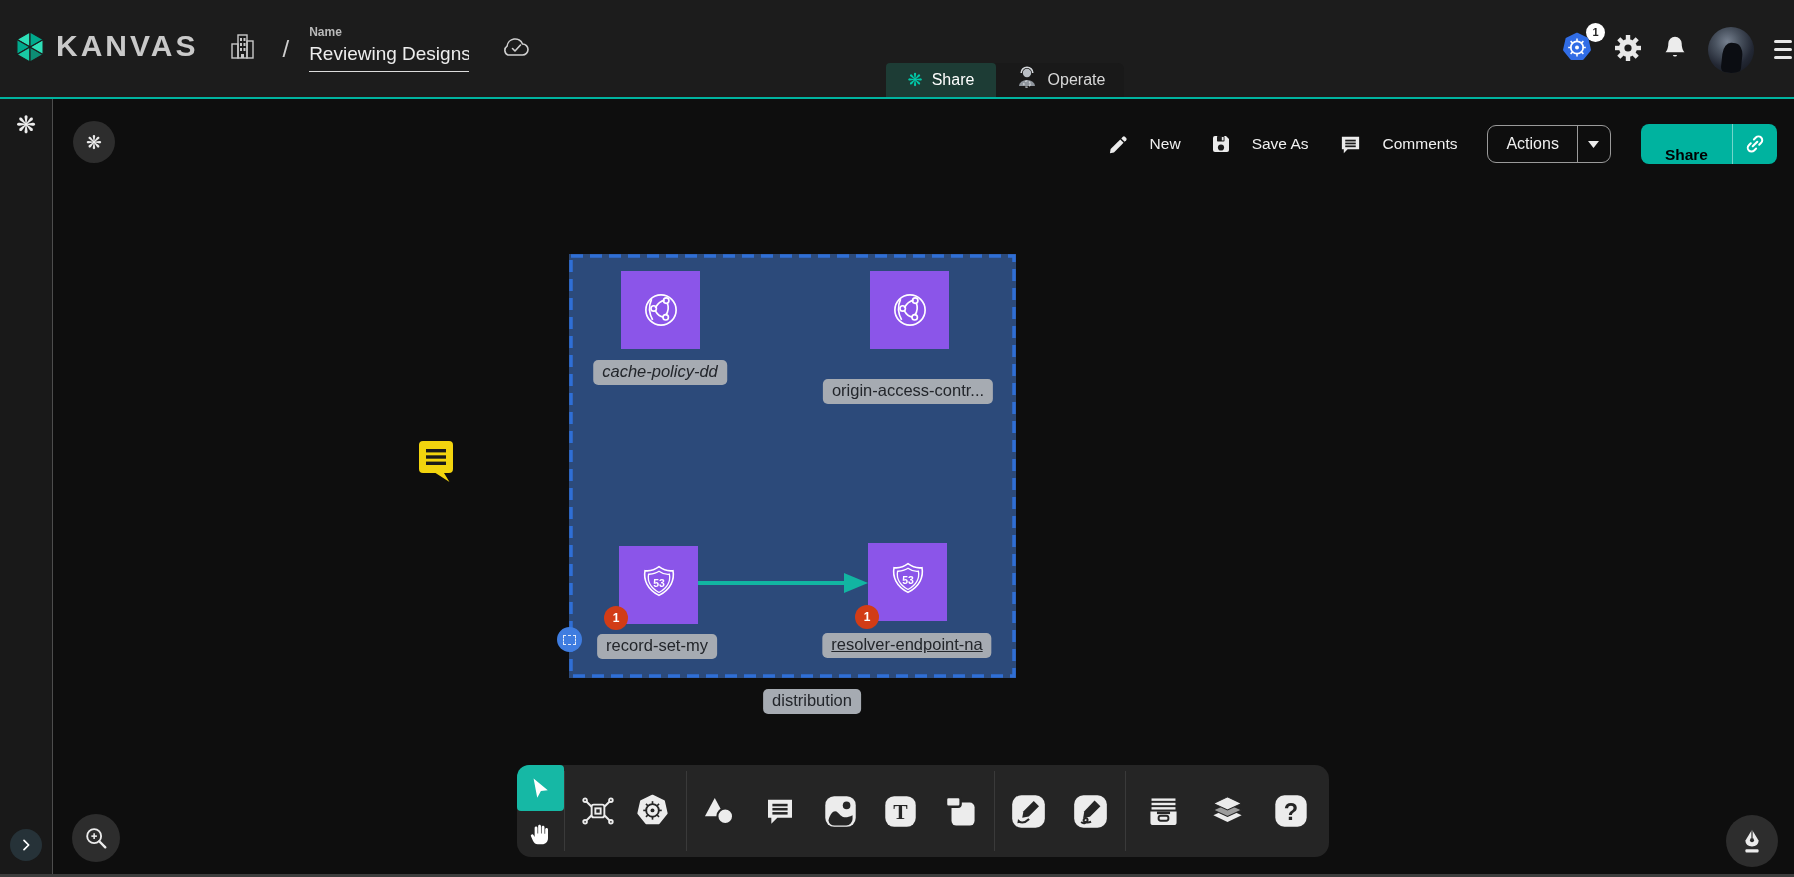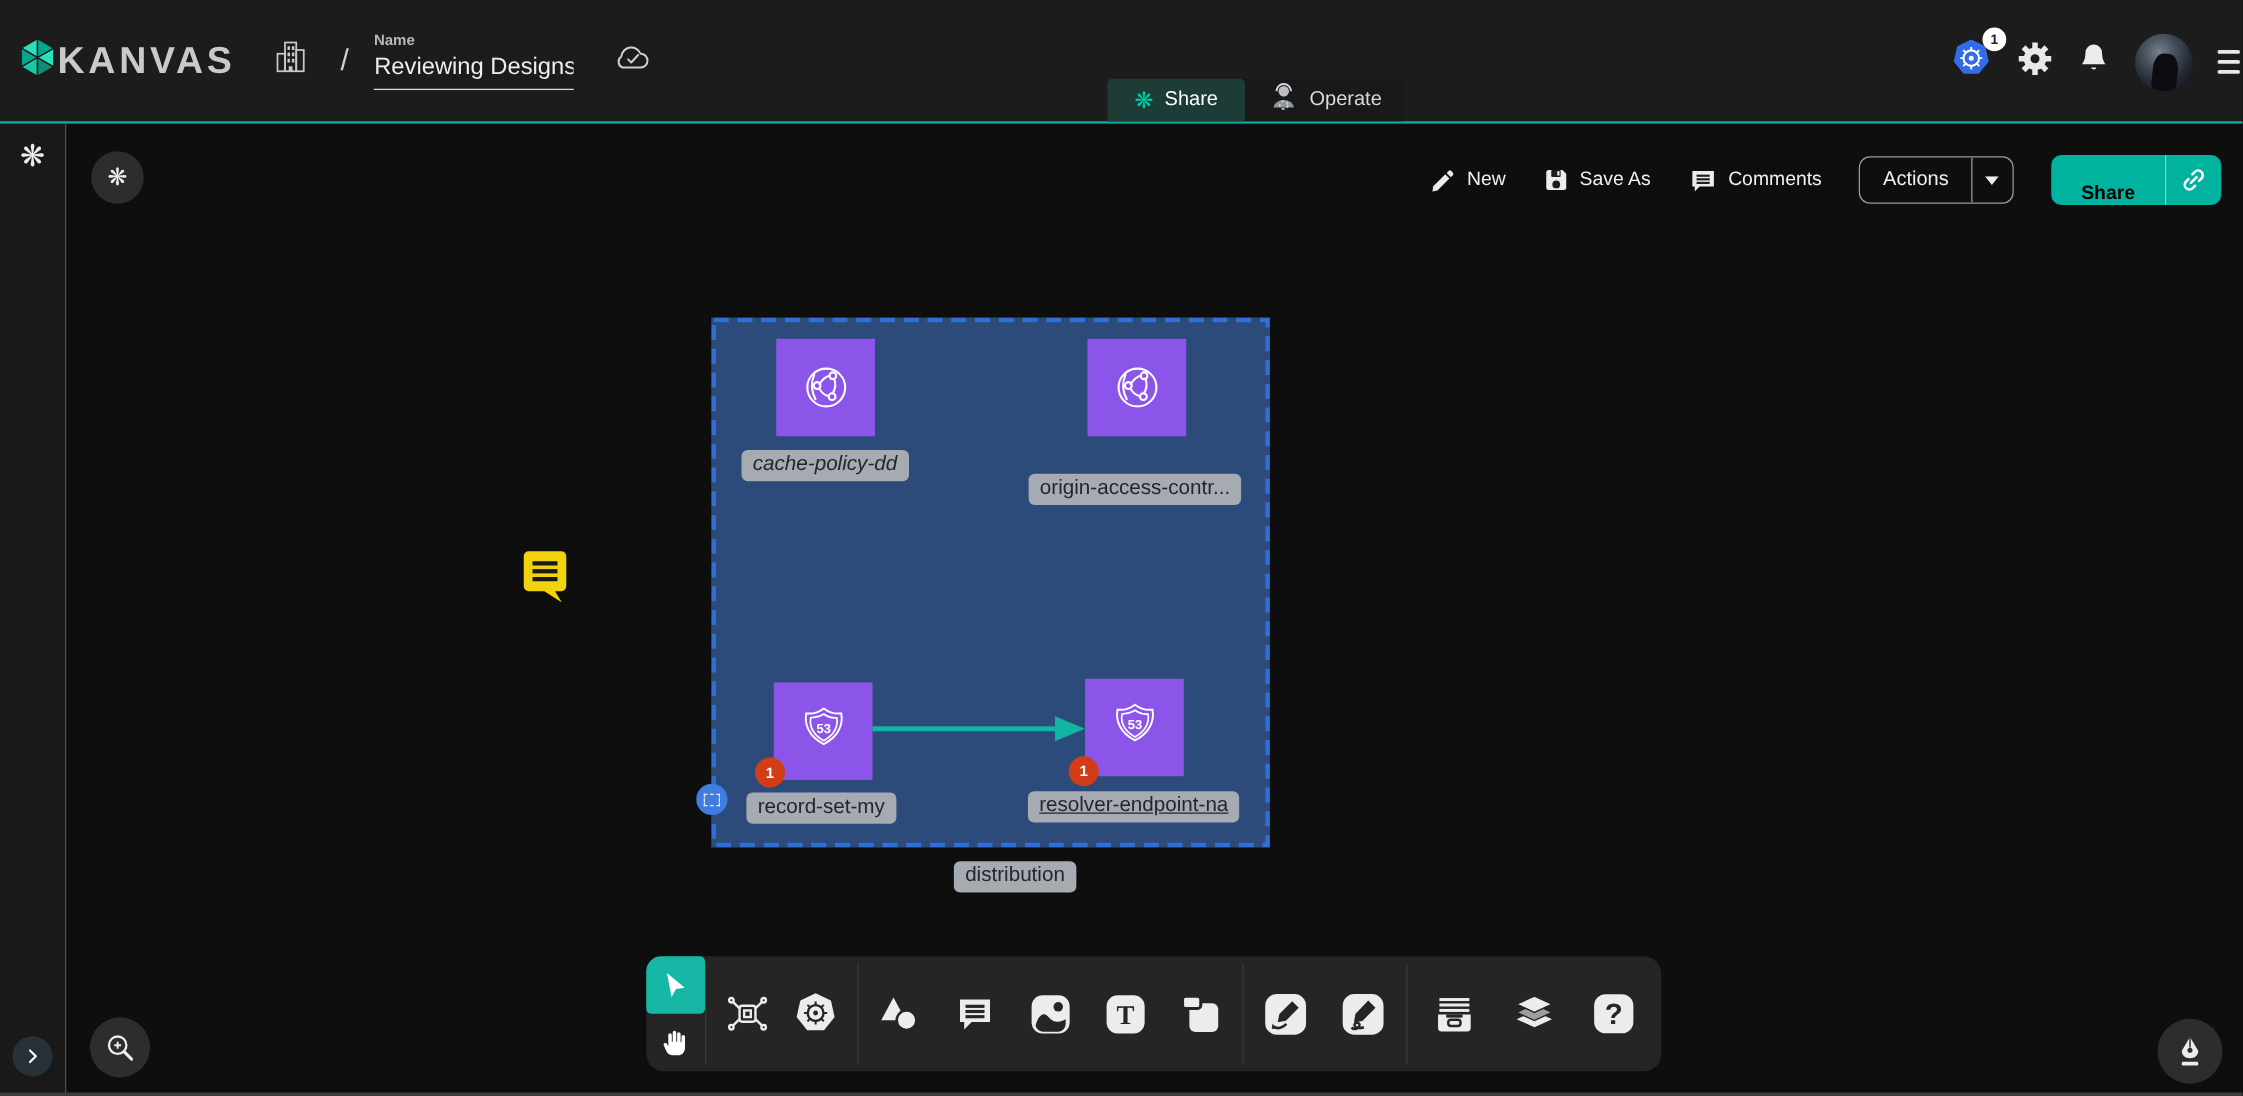--- a/index.html
+++ b/index.html
@@ -3,21 +3,21 @@
 <meta charset="utf-8">
 <style>
   * { margin:0; padding:0; box-sizing:border-box; }
   html,body { width:1794px; height:877px; overflow:hidden; background:#0e0e0e;
     font-family:"Liberation Sans", sans-serif; }
   .abs { position:absolute; }
 
   
   .app-header { position:absolute; top:0; left:0; width:1794px; height:99px;
     background:#1c1c1c; border-bottom:2px solid #00b39f; display:flex; align-items:center; }
-  .brand { display:flex; align-items:center; gap:0; margin-left:14px; }
+  .brand { display:flex; align-items:flex-start; gap:10px; margin-left:14px; }
   .brand-text { font-size:30px; font-weight:bold; letter-spacing:3px; color:#c9c9c9; }
   .org-icon { margin-left:30px; }
   .slash { color:#cfcfcf; font-size:24px; font-weight:300; margin:0 20px 0 26px; }
   .name-field { display:flex; flex-direction:column; gap:2px; }
   .name-label { font-size:12px; color:#b9b9b9; font-weight:bold; }
   .name-input { background:transparent; border:none; border-bottom:1px solid #dcdcdc;
     outline:none; color:#ededed; font-size:19px; width:160px; padding:2px 0 6px 0;
     font-family:"Liberation Sans", sans-serif; }
   .cloud-wrap { margin-left:30px; }
 
@@ -54,21 +54,21 @@
     align-items:center; justify-content:center; cursor:pointer; }
 
   
   .canvas { position:absolute; left:54px; top:99px; right:0; bottom:0; background:#0e0e0e; }
   .circle-btn { border-radius:50%; background:#2d2d2d; display:flex; align-items:center;
     justify-content:center; cursor:pointer; }
 
   
   .canvas-toolbar { position:absolute; top:24px; right:17px; height:42px; display:flex;
     align-items:center; gap:30px; color:#f0f0f0; font-size:15.5px; }
-  .ct-item { display:flex; align-items:center; gap:9px; cursor:pointer; }
+  .ct-item { display:flex; align-items:center; gap:21px; cursor:pointer; }
   .actions-box { display:flex; align-items:stretch; height:38px; border:1px solid #9a9a9a;
     border-radius:9px; overflow:hidden; }
   .actions-main { display:flex; align-items:center; padding:0 18px; font-size:16px; cursor:pointer; }
   .actions-div { width:1px; background:#9a9a9a; }
   .actions-caret { width:32px; display:flex; align-items:center; justify-content:center; cursor:pointer; }
   .share-box { display:flex; align-items:stretch; height:40px; border-radius:8px;
     background:#00b39f; overflow:hidden; }
   .share-main { display:flex; align-items:flex-end; padding:0 24px; color:#000000;
     font-size:15.5px; font-weight:bold; cursor:pointer; }
   .share-div { width:1px; background:rgba(255,255,255,.45); }

